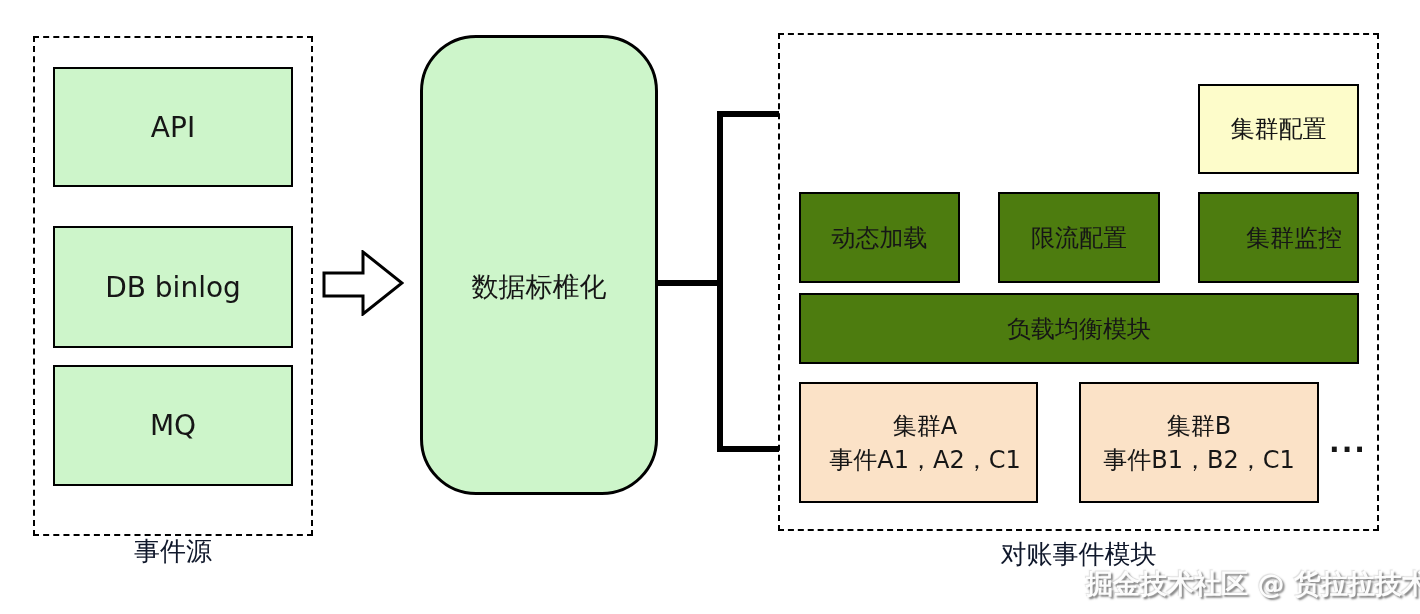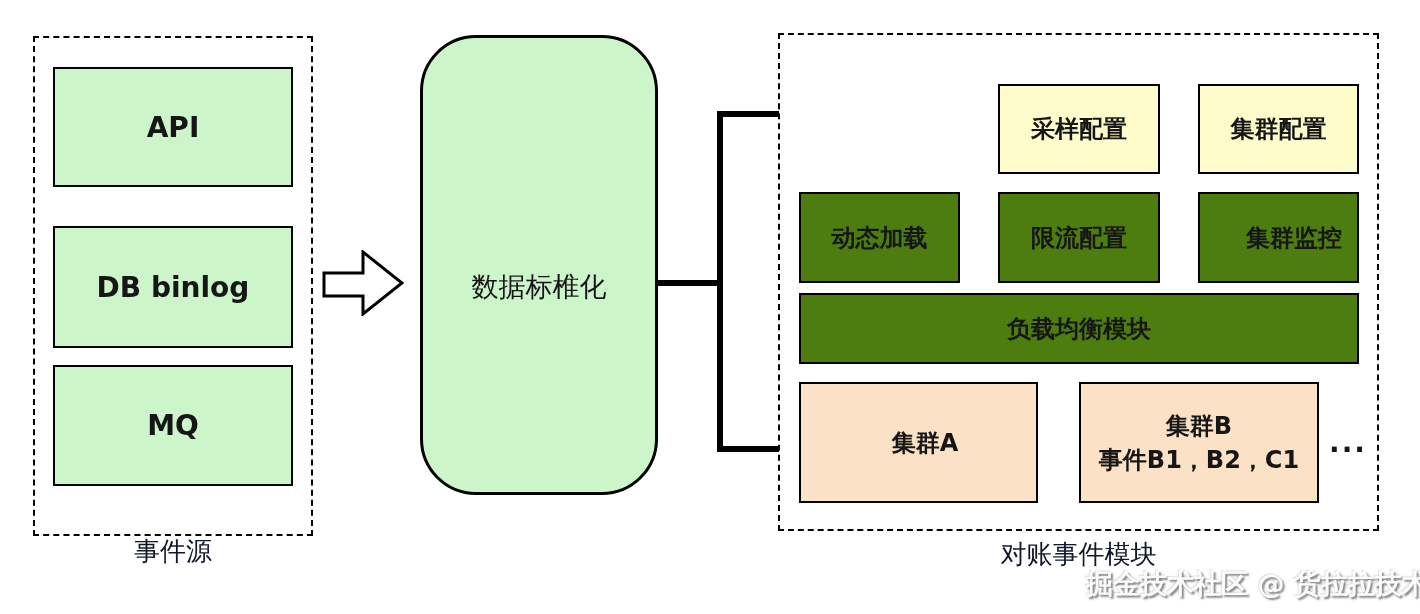--- a/index.html
+++ b/index.html
@@ -9,21 +9,20 @@
     background:#ffffff;
     font-family:"DejaVu Sans",sans-serif;
     color:#161616;
     overflow:hidden;
   }
   .abs{position:absolute;box-sizing:border-box;}
   .node{
     border:2px solid #000;
     display:flex;align-items:center;justify-content:center;
     text-align:center;
-    font-weight:bold;
   }
   .green{background:#cdf5ca;}
   .yellow{background:#fdfcca;}
   .cyan{background:#4d7c0f;}
   .orange{background:#fbe2c7;}
   .dashed-group{border:2px dashed #000;background:transparent;}
   .src-label{font-size:28px;}
   .cfg-label{font-size:24px;}
   .group-label{
     position:absolute;text-align:center;font-size:26px;color:#0f172a;
@@ -72,43 +71,41 @@
     <span>数据标椎化</span>
   </div>
 
   <div class="abs connector" style="left:656px;top:280px;width:64px;height:6px;"></div>
   <div class="abs connector" style="left:717px;top:111px;width:6px;height:341px;"></div>
   <div class="abs connector" style="left:717px;top:111px;width:62px;height:6px;"></div>
   <div class="abs connector" style="left:717px;top:446px;width:62px;height:6px;"></div>
 
   <div class="abs dashed-group" style="left:778px;top:33px;width:601px;height:498px;"></div>
 
-  <div class="abs node yellow cfg-label" style="left:998px;top:84px;width:162px;height:90px;">
-    <span>采样配置</span>
-  </div>
   <div class="abs node yellow cfg-label" style="left:1198px;top:84px;width:161px;height:90px;">
     <span>集群配置</span>
   </div>
 
   <div class="abs node cyan cfg-label" style="left:799px;top:192px;width:161px;height:91px;">
     <span>动态加载</span>
   </div>
   <div class="abs node cyan cfg-label" style="left:998px;top:192px;width:162px;height:91px;">
     <span>限流配置</span>
   </div>
   <div class="abs node cyan cfg-label" style="left:1198px;top:192px;width:161px;height:91px;padding-left:31px;">
     <span>集群监控</span>
   </div>
 
   <div class="abs node cyan cfg-label" style="left:799px;top:293px;width:560px;height:71px;text-align:center;">
     <span>负载均衡模块</span>
   </div>
 
   <div class="abs node orange cluster-box" style="left:799px;top:382px;width:239px;height:121px;padding-left:13px;">
     <span>集群A</span>
+    <span>事件A1，A2，C1</span>
   </div>
   <div class="abs node orange cluster-box" style="left:1079px;top:382px;width:240px;height:121px;">
     <span>集群B</span>
     <span>事件B1，B2，C1</span>
   </div>
 
   <div class="abs dots" style="left:1326px;top:428px;width:44px;">...</div>
 
   <div class="group-label" style="left:778px;top:537px;width:601px;">对账事件模块</div>
 

